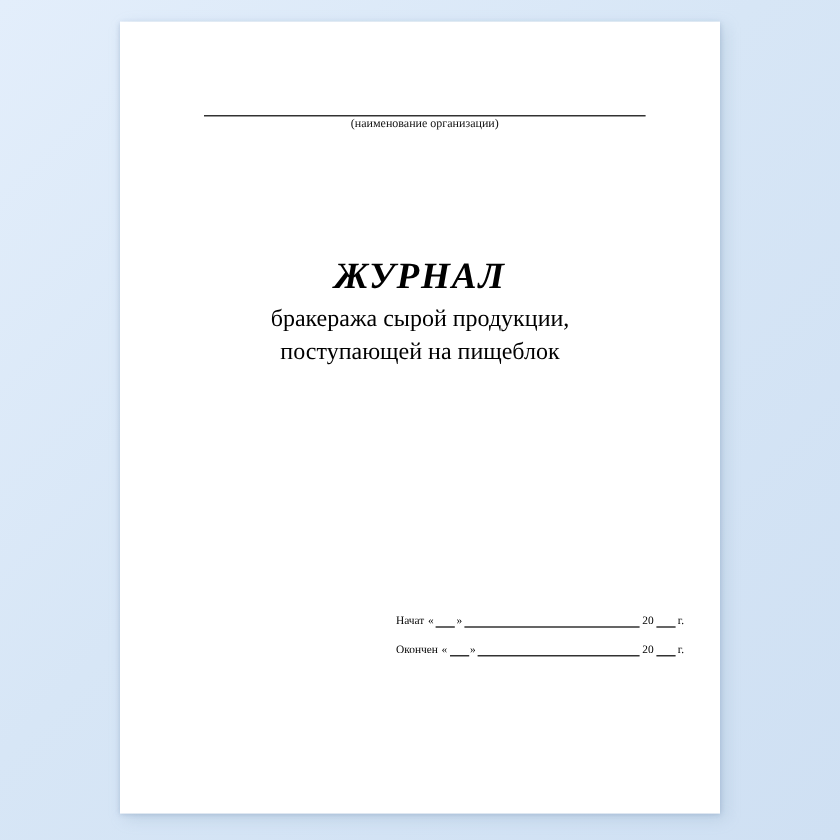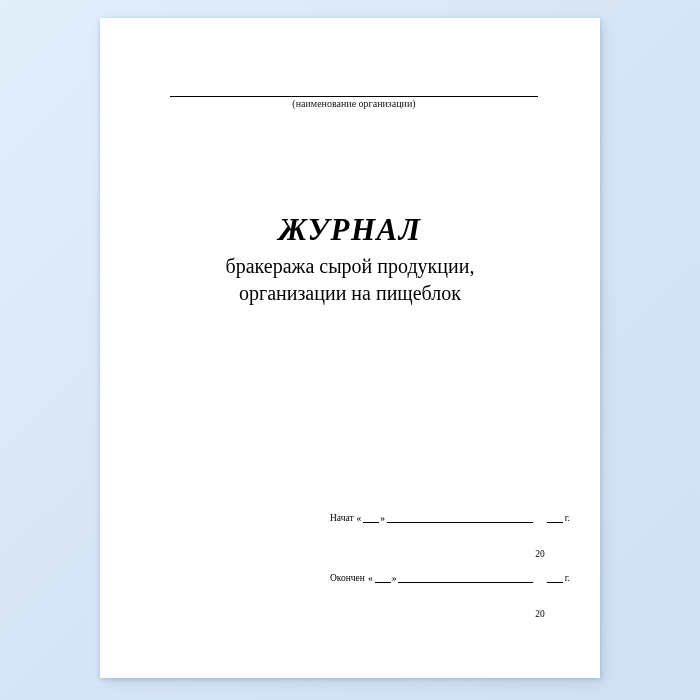--- a/index.html
+++ b/index.html
@@ -80,21 +80,21 @@
   .footer-block {
     position: absolute;
     left: 230px;
     top: 495px;
     width: 240px;
     font-size: 9.5px;
     color: #000;
   }
   .foot-row {
     display: flex;
-    align-items: flex-start;
+    align-items: center;
     white-space: nowrap;
     margin-bottom: 14px;
   }
   .foot-label {
     padding-right: 3px;
   }
   .foot-quote {
     padding-right: 1px;
   }
   .foot-fill {
@@ -105,21 +105,20 @@
   }
   .foot-short {
     width: 16px;
     border-bottom: 1px solid #000;
     height: 9px;
     display: inline-block;
     margin: 0 1px;
   }
   .foot-year {
     padding-left: 1px;
-    margin-top: 36px;
   }
   .foot-tail {
     width: 16px;
     border-bottom: 1px solid #000;
     height: 9px;
     display: inline-block;
     margin: 0 2px;
   }
 </style>
 </head>
@@ -130,21 +129,21 @@
   <div class="page-shadow"></div>
 
   <div class="page">
 
     <div class="org-line"></div>
     <div class="org-caption">(наименование организации)</div>
 
     <div class="title-block">
       <div class="title-main">ЖУРНАЛ</div>
       <div class="title-sub">бракеража сырой продукции,</div>
-      <div class="title-sub">организации на пищеблок</div>
+      <div class="title-sub">поступающей на пищеблок</div>
     </div>
 
     <div class="footer-block">
 
       <div class="foot-row">
         <span class="foot-label">Начат</span>
         <span class="foot-quote">«</span>
         <span class="foot-short"></span>
         <span class="foot-quote">»</span>
         <span class="foot-fill"></span>

